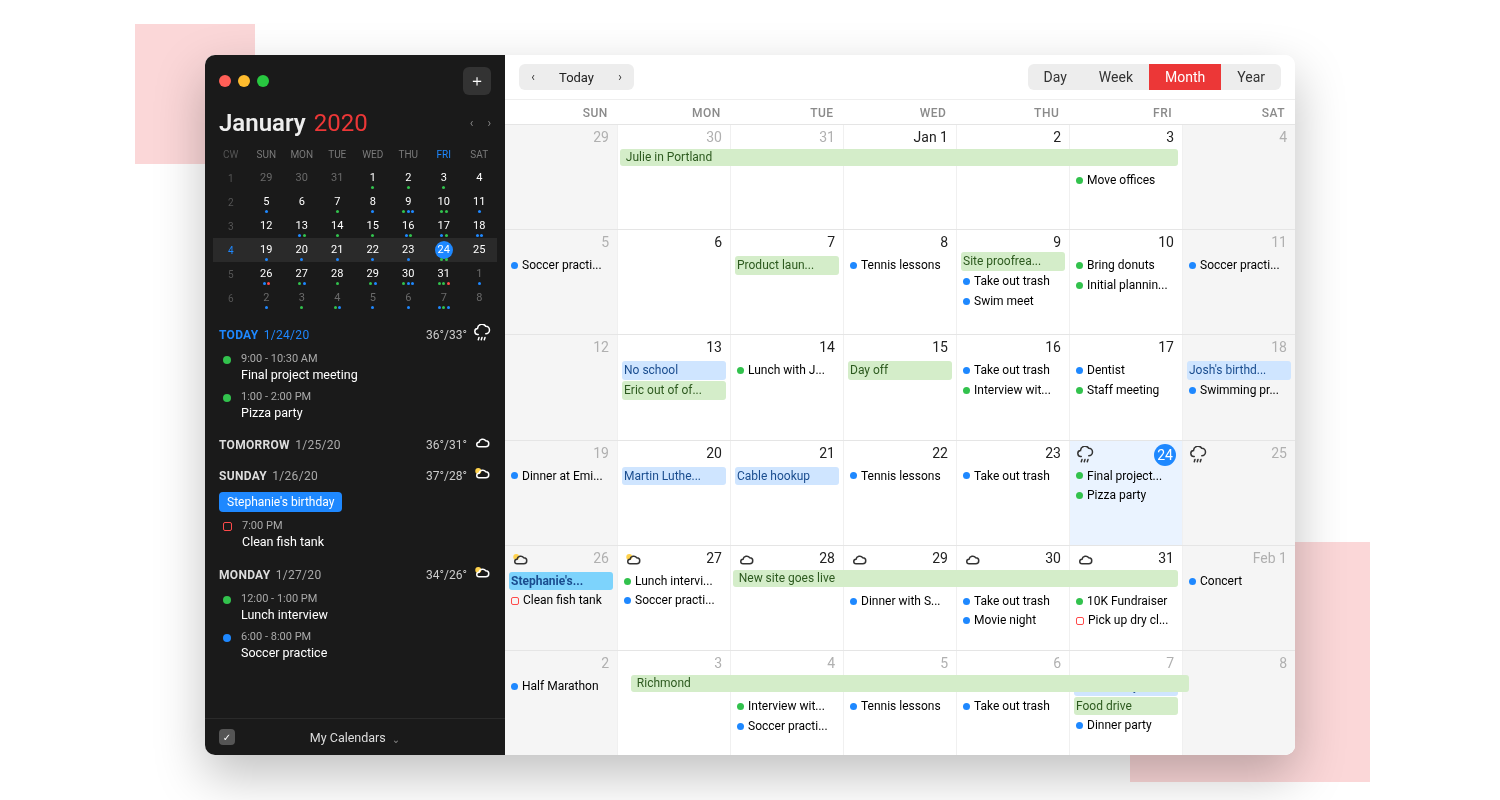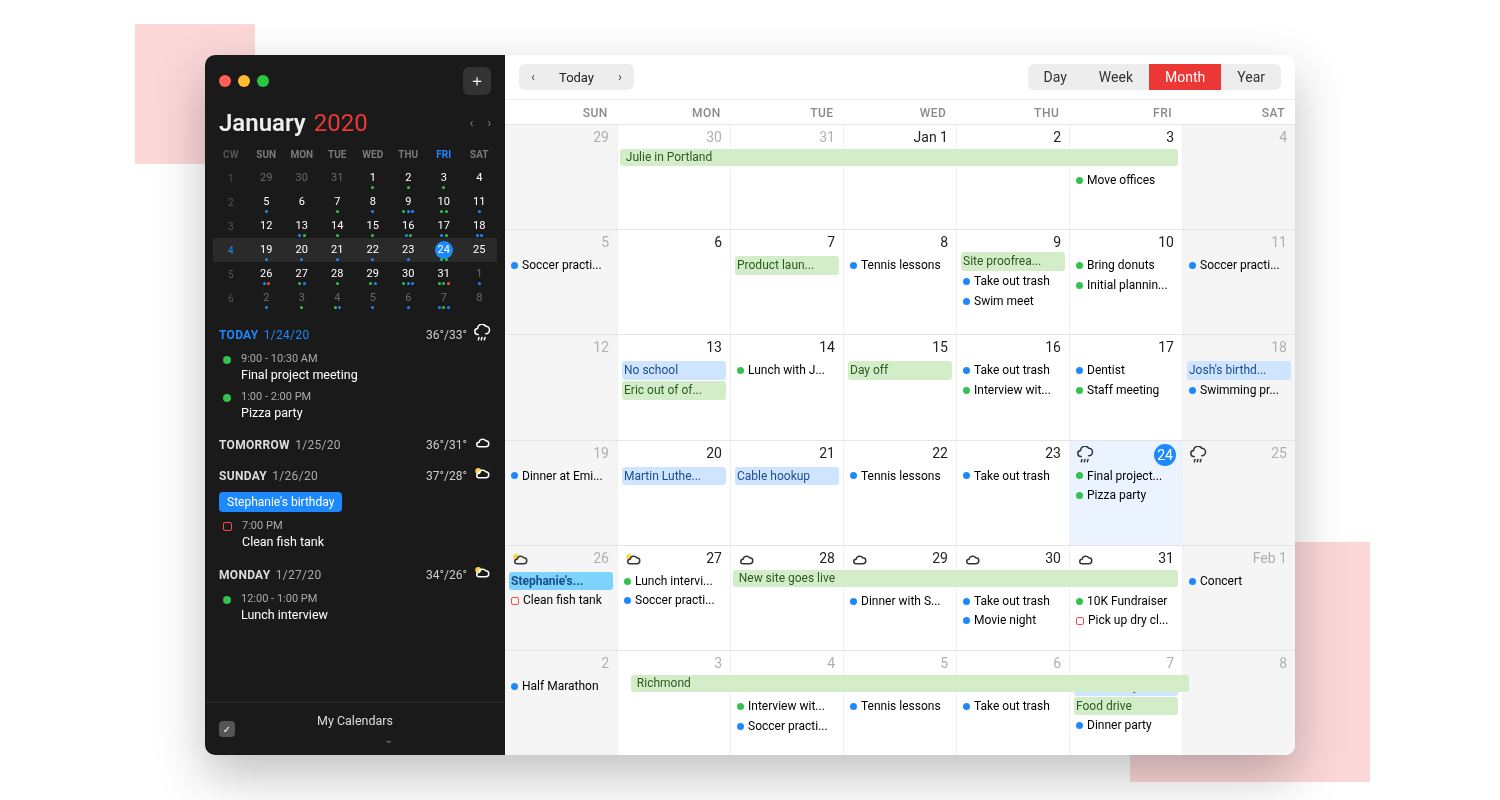--- a/index.html
+++ b/index.html
@@ -16,21 +16,21 @@
   .add-btn { width:28px; height:28px; background:#333; border-radius:6px; display:flex; align-items:center; justify-content:center; color:#fff; font-size:16px; font-weight:400; cursor:pointer; }
   .sb-title { padding: 10px 14px 6px 14px; display:flex; align-items:center; justify-content:space-between; }
   .sb-title-text { font-size:24px; font-weight:600; }
   .sb-title-text .yr { color:#ec3737; font-weight:400; margin-left:2px; }
   .sb-title-nav { display:flex; gap:14px; font-size:12px; color:#888; }
   .sb-title-nav span { cursor:pointer; }
   
   .mini { padding: 0 8px 6px 8px; font-size:11px; }
   .mini table { width:100%; border-collapse:collapse; }
   .mini th, .mini td { text-align:center; padding:3px 0; width:12.5%; height:23px; position:relative; }
-  .mini th { color:#7a7a7a; font-weight:700; font-size:10px; }
+  .mini th { color:#7a7a7a; font-weight:400; font-size:10px; }
   .mini th.cw { color:#555; }
   .mini th.today-col { color:#1e88ff; }
   .mini td.cw { color:#555; font-size:10px; }
   .mini td.dim { color:#6a6a6a; }
   .mini td.cur { color:#fff; }
   .mini td .num { display:inline-block; width:18px; height:18px; line-height:18px; border-radius:50%; font-size:11px; }
   .mini td.today .num { background:#1e88ff; color:#fff; }
   .mini tr.today-row { background:#2a2a2a; border-radius:4px; }
   .mini tr.today-row td.cw { color:#1e88ff; }
   .mini .dots { position:absolute; left:0; right:0; bottom:1px; display:flex; justify-content:center; gap:1.5px; }
@@ -48,21 +48,21 @@
   .ag-item { display:flex; align-items:flex-start; gap:10px; padding:3px 0 3px 4px; }
   .ag-dot { width:8px; height:8px; border-radius:50%; margin-top:4px; flex-shrink:0; }
   .ag-dot.green{background:#32c24d;} .ag-dot.blue{background:#1e88ff;}
   .ag-sq { width:9px; height:9px; border:1.5px solid #ff4a4a; border-radius:2px; margin-top:3px; flex-shrink:0; }
   .ag-body { line-height:1.35; }
   .ag-time { color:#aaa; font-size:11px; }
   .ag-title { color:#fff; font-size:12.5px; }
   .ag-pill { display:inline-block; background:#1e88ff; color:#fff; font-size:12px; padding:3px 8px; border-radius:4px; margin:2px 0 4px 0; }
   .sb-bottom { display:flex; align-items:center; justify-content:space-between; padding:10px 14px; font-size:12.5px; color:#ddd; border-top:1px solid #2a2a2a; }
   .sb-check { width:16px; height:16px; background:#555; border-radius:4px; display:flex; align-items:center; justify-content:center; color:#fff; font-size:10px;}
-  .sb-cals { display:flex; align-items:flex-end; gap:6px; cursor:pointer;flex-direction:column; }
+  .sb-cals { display:flex; align-items:flex-end; gap:6px; cursor:pointer; }
   
   .main { flex:1; display:flex; flex-direction:column; background:#fff; }
   .toolbar { height:44px; display:flex; align-items:center; padding:0 14px; gap:16px; }
   .nav-group { display:flex; align-items:center; background:#ededed; border-radius:6px; overflow:hidden; height:26px; }
   .nav-btn { width:28px; height:26px; display:flex; align-items:center; justify-content:center; color:#333; cursor:pointer; font-size:12px; }
   .nav-btn.mid { width:auto; padding:0 12px; font-size:13px; color:#222; }
   .spacer { flex:1; }
   .view-seg { display:flex; background:#ededed; border-radius:6px; overflow:hidden; height:26px; }
   .view-seg div { padding:0 16px; line-height:26px; font-size:14px; color:#333; cursor:pointer; }
   .view-seg div.active { background:#ec3737; color:#fff; }
@@ -347,20 +347,27 @@
                 </svg></span>
             </div>
           </div>
           <div class="ag-item">
             <span class="ag-dot green"></span>
             <div class="ag-body">
               <div class="ag-time">12:00 - 1:00 PM</div>
               <div class="ag-title">Lunch interview</div>
             </div>
           </div>
+          <div class="ag-item">
+            <span class="ag-dot blue"></span>
+            <div class="ag-body">
+              <div class="ag-time">6:00 - 8:00 PM</div>
+              <div class="ag-title">Soccer practice</div>
+            </div>
+          </div>
         </div>
       </div>
     <div class="sb-bottom">
       <div class="sb-check">✓</div>
       <div class="sb-cals">
         <span>My Calendars</span>
         <span style="font-size:10px;color:#888;">⌄</span>
       </div>
       <div style="width:16px"></div>
     </div>

